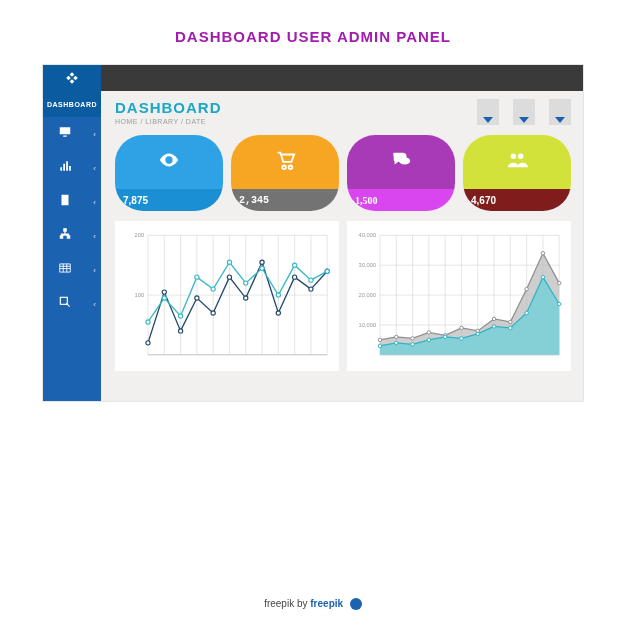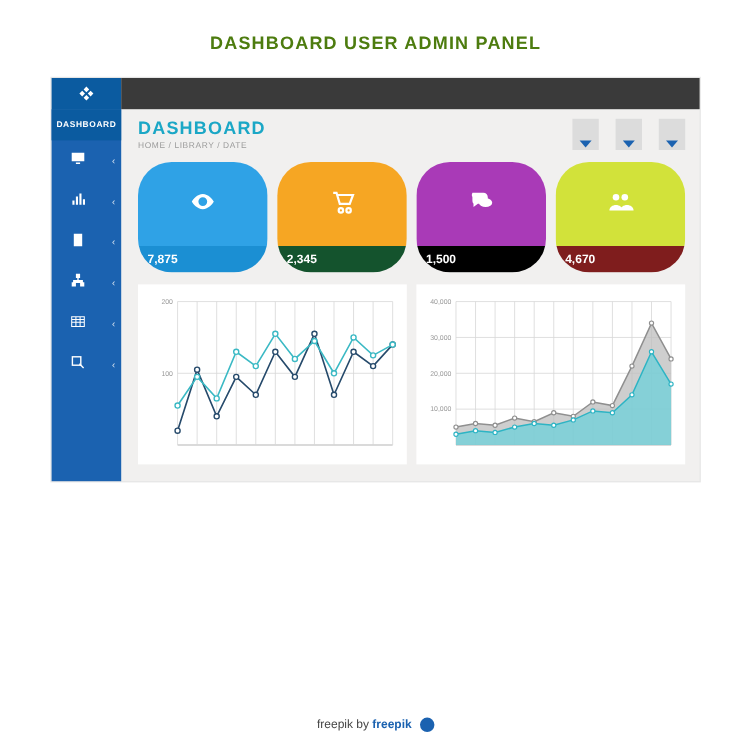--- a/index.html
+++ b/index.html
@@ -6,21 +6,21 @@
   body {
     width: 626px; height: 626px;
     background: #fff;
     font-family: Arial, Helvetica, sans-serif;
     position: relative;
     overflow: hidden;
   }
   .page-title {
     text-align: center;
     padding: 28px 16px 20px;
-    color: #4d7c0f;
+    color: #a21caf;
     font-size: 15px;
     letter-spacing: 1px;
     font-weight: 700;
   }
   .app {
     width: 540px;
     margin: 0 auto;
     background: #f1f0ef;
     box-shadow: 0 0 0 1px #e5e5e5;
   }
@@ -59,32 +59,32 @@
     display:flex; align-items:flex-end; justify-content:center;
     padding-bottom:2px;
   }
   .hdr-drop .tri {
     width:0;height:0;border-left:5px solid transparent;
     border-right:5px solid transparent;border-top:6px solid #1b62b0;
   }
   
   .cards { display:flex; gap:8px; margin-top:10px; }
   .card {
-    flex:1; height:92px; position:relative; overflow:hidden;
+    flex:1; height:76px; position:relative; overflow:hidden;
     display:flex; flex-direction:column;border-radius:28px;
   }
   .card-top { flex:1; display:flex; align-items:center; justify-content:center; }
   .card-top svg { width:26px; height:22px; fill:#fff; }
   .card-bottom {
     height:22px; display:flex; align-items:center; padding-left:8px;
     color:#fff; font-size:10px; font-weight:600;
   }
   .c-blue .card-top{background:#2fa2e6;} .c-blue .card-bottom{background:#1b8fd3;}
-  .c-orange .card-top{background:#f6a623;} .c-orange .card-bottom{background:#14532d;}
-  .c-purple .card-top{background:#a93ab7;} .c-purple .card-bottom{background:#000000;}
+  .c-orange .card-top{background:#f6a623;} .c-orange .card-bottom{background:#737373;font-family:Liberation Mono, monospace;}
+  .c-purple .card-top{background:#a93ab7;} .c-purple .card-bottom{background:#d946ef;font-family:Liberation Serif, serif;}
   .c-lime .card-top{background:#d2e23a;} .c-lime .card-bottom{background:#7f1d1d;}
   
   .charts { display:flex; gap:8px; margin-top:10px; }
   .chart-box {
     flex:1; background:#fff; height:150px; position:relative;
     padding:8px 6px 6px 6px;
   }
   .chart-svg { width:100%; height:100%; }
   .ylabel { font-size:6px; fill:#9a9a9a; font-family:Arial; }
   .gridline { stroke:#d8d8d8; stroke-width:0.7; }

